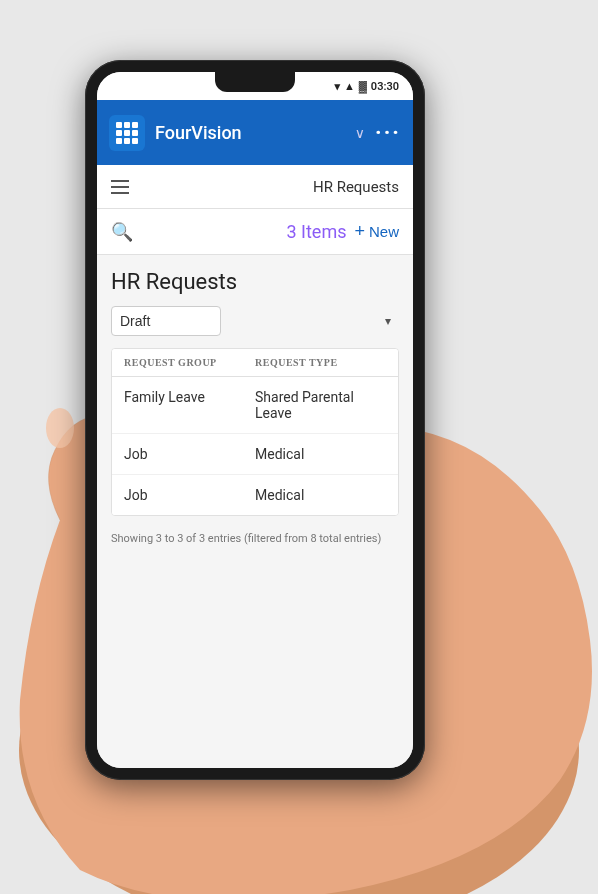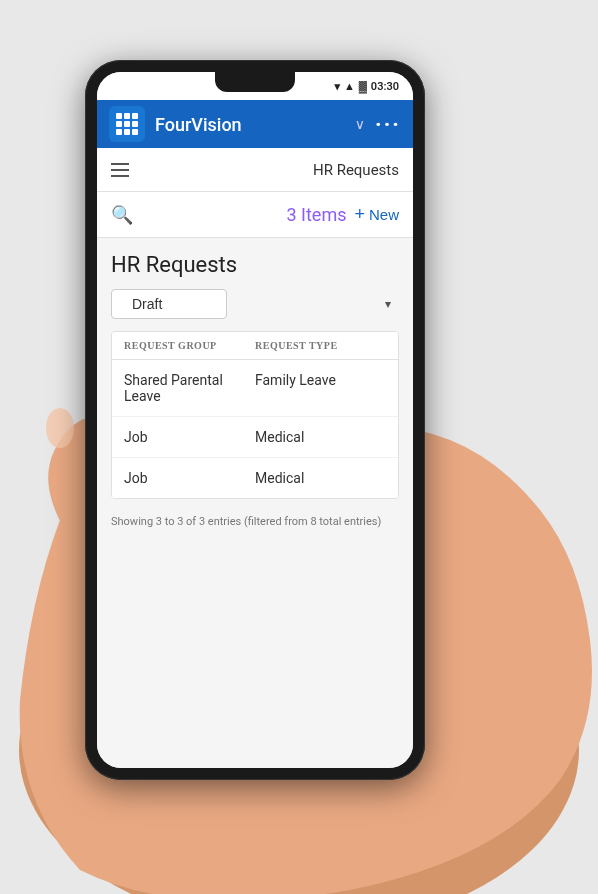--- a/index.html
+++ b/index.html
@@ -69,21 +69,21 @@
       align-items: center;
       gap: 4px;
     }
 
     
     .top-nav {
       background: #1565c0;
       display: flex;
       align-items: center;
       padding: 0 12px;
-      height: 48px;
+      height: 65px;
       gap: 10px;
     }
 
     .app-grid-icon {
       width: 36px;
       height: 36px;
       background: #1976d2;
       border-radius: 6px;
       display: flex;
       align-items: center;
@@ -217,21 +217,21 @@
     .dropdown-wrap {
       position: relative;
       display: inline-block;
     }
 
     .dropdown-select {
       appearance: none;
       background: #fff;
       border: 1px solid #ccc;
       border-radius: 4px;
-      padding: 6px 30px 6px 20px;
+      padding: 6px 30px 6px 8px;
       font-size: 14px;
       color: #333;
       cursor: pointer;
       min-width: 110px;
     }
 
     .dropdown-chevron {
       position: absolute;
       right: 8px;
       top: 50%;
@@ -405,22 +405,22 @@
             </select>
             <span class="dropdown-chevron">▾</span>
           </div>
 
           <div class="table-wrap">
             <div class="table-header">
               <span class="col-header">REQUEST GROUP</span>
               <span class="col-header">REQUEST TYPE</span>
             </div>
             <div class="table-row">
+              <span class="cell-text">Family Leave</span>
               <span class="cell-text">Shared Parental Leave</span>
-              <span class="cell-text">Family Leave</span>
             </div>
             <div class="table-row">
               <span class="cell-text">Job</span>
               <span class="cell-text">Medical</span>
             </div>
             <div class="table-row">
               <span class="cell-text">Job</span>
               <span class="cell-text">Medical</span>
             </div>
           </div>

